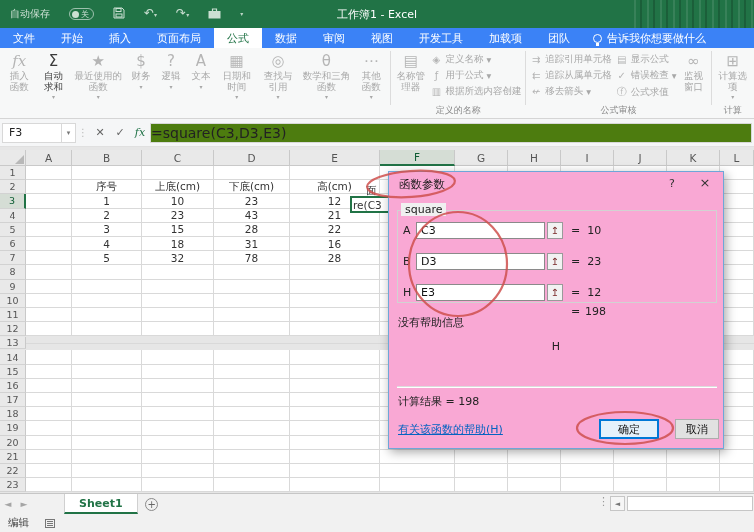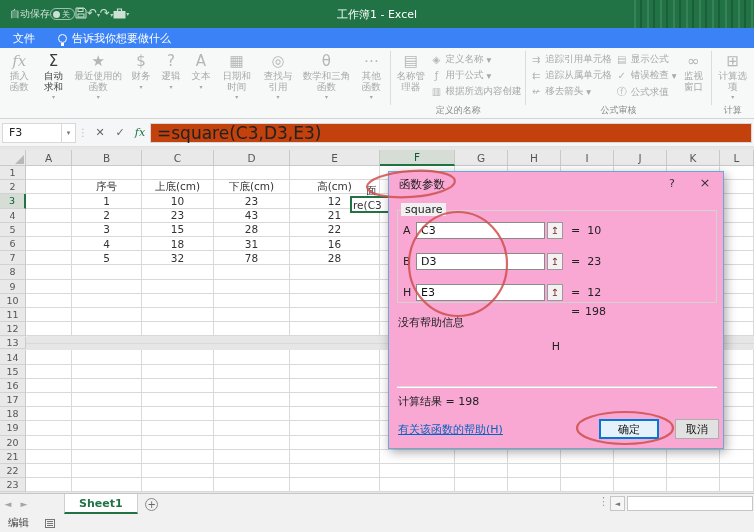--- a/index.html
+++ b/index.html
@@ -2,21 +2,21 @@
 <html><head>
 <meta charset="utf-8">
 <style>
   *{margin:0;padding:0;box-sizing:border-box;}
   html,body{width:754px;height:532px;}
   body{position:relative;font-family:"DejaVu Sans",sans-serif;overflow:hidden;background:#fff;color:#333;}
   .abs{position:absolute;}
 
   
   #titlebar{left:0;top:0;width:754px;height:28px;background:#217346;display:flex;align-items:center;color:#eaf3ec;font-size:10px;}
-  #qat{display:flex;align-items:center;gap:0;padding-left:10px;opacity:.85;}
+  #qat{display:flex;align-items:center;gap:19px;padding-left:10px;opacity:.85;}
   .toggle-pill{display:inline-flex;align-items:center;gap:2px;border:1px solid rgba(255,255,255,.65);border-radius:7px;height:12px;padding:0 4px 0 2px;font-size:8px;}
   .toggle-dot{width:7px;height:7px;border-radius:50%;background:#eaf3ec;display:inline-block;}
   .qat-ico{font-size:12px;line-height:12px;color:#eaf3ec;}
   .caret{font-size:6px;opacity:.9;}
   #win-title{position:absolute;left:0;right:0;top:0;height:28px;display:flex;align-items:center;justify-content:center;font-size:11px;color:#fff;pointer-events:none;}
   #stripes{right:0;top:0;width:120px;height:36px;background:repeating-linear-gradient(90deg,rgba(255,255,255,.10) 0 2px,rgba(0,0,0,0) 2px 6px,rgba(0,0,0,.18) 6px 8px,rgba(0,0,0,0) 8px 13px);}
 
   
   #tabsrow{left:0;top:28px;width:754px;height:20px;background:#3b82f6;display:flex;align-items:stretch;font-size:11px;color:#fff;}
   .rtab{padding:0 13px;display:flex;align-items:center;cursor:default;white-space:nowrap;}
@@ -41,21 +41,21 @@
   .sbtn .sico{font-size:10px;width:12px;text-align:center;color:#b5b5b5;}
   .fx-glyph{font-family:"DejaVu Serif",serif;font-style:italic;font-size:17px;color:#b5b5b5;}
 
   
   #fbar{left:0;top:119px;width:754px;height:28px;background:#f5f6f7;border-bottom:1px solid #e0e0e0;display:flex;align-items:center;}
   #namebox{width:60px;height:20px;background:#fff;border:1px solid #d8d8d8;margin-left:2px;display:flex;align-items:center;padding-left:6px;font-size:11px;color:#222;}
   #name-caret{width:14px;height:20px;display:flex;align-items:center;justify-content:center;font-size:7px;color:#777;border:1px solid #d8d8d8;border-left:none;background:#fff;}
   .fbtn{width:20px;height:20px;display:flex;align-items:center;justify-content:center;font-size:11px;color:#666;}
   #fx-btn{color:#1e7145;font-family:"DejaVu Serif",serif;font-style:italic;}
   #fsplit{color:#bbb;font-size:10px;margin:0 2px;}
-  #formula-field{flex:1;height:20px;background:#c2410c;border:1px solid #d8d8d8;margin-right:2px;display:flex;align-items:center;padding-left:6px;font-size:17px;color:#222;}
+  #formula-field{flex:1;height:20px;background:#4d7c0f;border:1px solid #d8d8d8;margin-right:2px;display:flex;align-items:center;font-size:14px;color:#222;}
 
   
   #gridband{left:0;top:147px;width:754px;height:346px;background:#e6e6e6;}
   #colheads{position:absolute;left:0;top:3px;height:16px;display:flex;}
   .chead{background:#e9e9e9;border-right:1px solid #c9c9c9;border-bottom:1px solid #c9c9c9;font-size:10.5px;color:#555;display:flex;align-items:center;justify-content:center;}
   .chead.sel{background:#d5ddd5;border-bottom:2px solid #217346;color:#0d5c33;}
   #corner{background:#e9e9e9;border-right:1px solid #c9c9c9;border-bottom:1px solid #c9c9c9;position:relative;}
   #corner:after{content:"";position:absolute;right:1px;bottom:1px;border-left:9px solid transparent;border-bottom:9px solid #b8b8b8;}
   #rowsarea{position:absolute;left:0;top:19px;}
   .grow{display:flex;}
@@ -136,20 +136,32 @@
         </svg>
     </span>
     <span class="qat-ico caret">▾</span>
   </div>
   <div id="win-title">工作簿1 - Excel</div>
   <div class="abs" id="stripes"></div>
 </div>
 
 <div class="abs" id="tabsrow">
   <div class="rtab">文件</div>
+  <div id="rtabs-holder" style="display:flex;">
+      <div class="rtab">开始</div>
+      <div class="rtab">插入</div>
+      <div class="rtab">页面布局</div>
+      <div class="rtab active">公式</div>
+      <div class="rtab">数据</div>
+      <div class="rtab">审阅</div>
+      <div class="rtab">视图</div>
+      <div class="rtab">开发工具</div>
+      <div class="rtab">加载项</div>
+      <div class="rtab">团队</div>
+    </div>
   <div id="tellme">
     <span class="bulb"></span>
     <span>告诉我你想要做什么</span>
   </div>
 </div>
 
 <div class="abs" id="ribbon">
     <div class="rgroup">
       <div class="rbtns">
         <div class="rbig">

